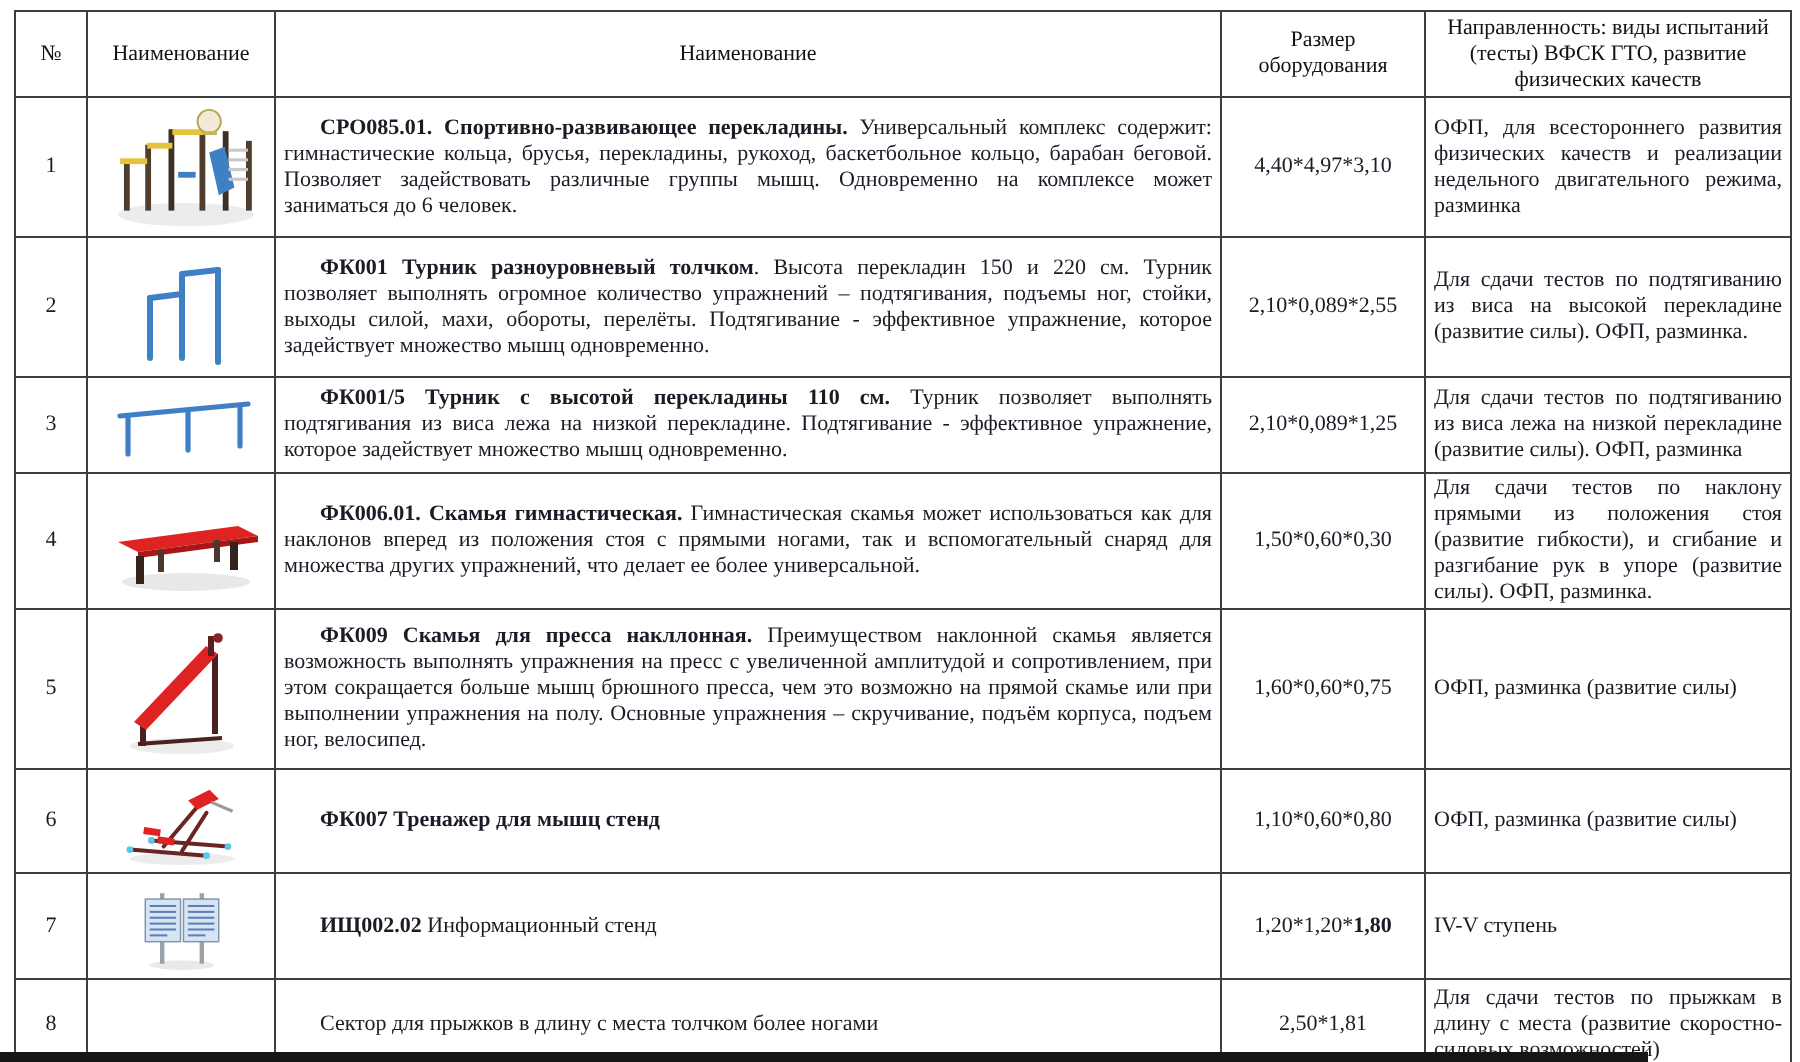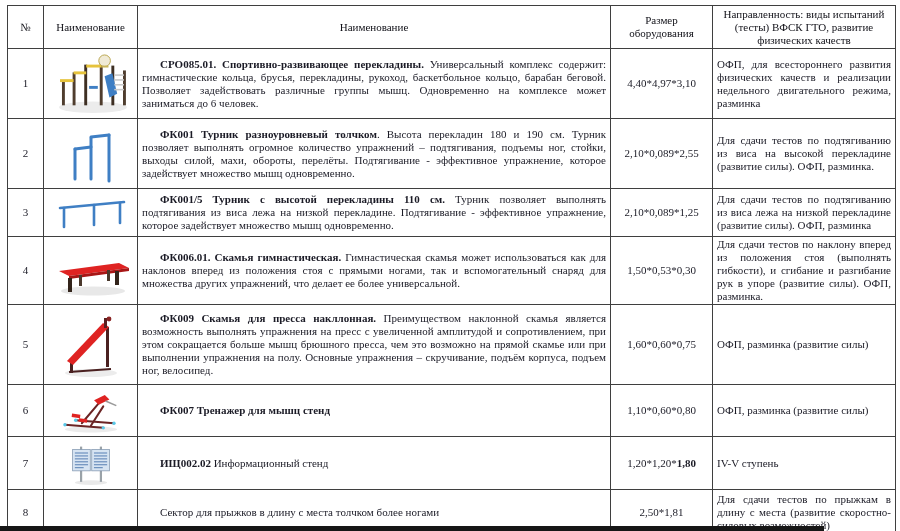--- a/index.html
+++ b/index.html
@@ -82,21 +82,21 @@
             <g stroke="#3f7fc4" stroke-width="3" stroke-linecap="round" fill="none">
               <line x1="14" y1="26" x2="14" y2="56"></line>
               <line x1="30" y1="15" x2="30" y2="56"></line>
               <line x1="48" y1="12" x2="48" y2="58"></line>
               <line x1="14" y1="26" x2="30" y2="24"></line>
               <line x1="30" y1="14" x2="48" y2="12"></line>
             </g>
           </svg>
         </td>
         <td class="name">
-            <span class="ind"><span class="b">ФК001 Турник разноуровневый толчком</span><span>. Высота перекладин 180 и 190 см. Турник позволяет выполнять огромное количество упражнений – подтягивания, подъемы ног, стойки, выходы силой, махи, обороты, перелёты. Подтягивание - эффективное упражнение, которое задействует множество мышц одновременно.</span></span>
+            <span class="ind"><span class="b">ФК001 Турник разноуровневый толчком</span><span>. Высота перекладин 150 и 220 см. Турник позволяет выполнять огромное количество упражнений – подтягивания, подъемы ног, стойки, выходы силой, махи, обороты, перелёты. Подтягивание - эффективное упражнение, которое задействует множество мышц одновременно.</span></span>
           </td>
         <td class="size"><span>2,10*0,089*2,55</span><span class="b"></span></td>
         <td class="dir">Для сдачи тестов по подтягиванию из виса на высокой перекладине (развитие силы). ОФП, разминка.</td>
       </tr>
 
       <tr style="height:48px;">
         <td class="num">3</td>
         <td class="img">
           <svg width="80" height="40" viewBox="0 0 78 40">
             <g stroke="#3f7fc4" stroke-width="2.6" stroke-linecap="round" fill="none">
@@ -123,22 +123,22 @@
             <polygon points="20,32 80,24 80,27 20,35" fill="#a81616"></polygon>
             <rect x="19" y="34" width="4" height="14" fill="#33241b"></rect>
             <rect x="66" y="27" width="4" height="14" fill="#33241b"></rect>
             <rect x="30" y="31" width="3" height="11" fill="#4a382c"></rect>
             <rect x="58" y="26" width="3" height="11" fill="#4a382c"></rect>
           </svg>
         </td>
         <td class="name">
             <span class="ind"><span class="b">ФК006.01. Скамья гимнастическая.</span><span> Гимнастическая скамья может использоваться как для наклонов вперед из положения стоя с прямыми ногами, так и вспомогательный снаряд для множества других упражнений, что делает ее более универсальной.</span></span>
           </td>
-        <td class="size"><span>1,50*0,53*0,30</span><span class="b"></span></td>
-        <td class="dir">Для сдачи тестов по наклону вперед из положения стоя (выполнять гибкости), и сгибание и разгибание рук в упоре (развитие силы). ОФП, разминка.</td>
+        <td class="size"><span>1,50*0,60*0,30</span><span class="b"></span></td>
+        <td class="dir">Для сдачи тестов по наклону прямыми из положения стоя (развитие гибкости), и сгибание и разгибание рук в упоре (развитие силы). ОФП, разминка.</td>
       </tr>
 
       <tr style="height:80px;">
         <td class="num">5</td>
         <td class="img">
           <svg width="66" height="72" viewBox="0 0 64 72">
             <ellipse cx="32" cy="64" rx="26" ry="4" fill="#ececec"></ellipse>
             <rect x="47" y="18" width="3" height="40" fill="#4a2020"></rect>
             <rect x="11" y="52" width="3" height="12" fill="#4a2020"></rect>
             <line x1="10" y1="63" x2="52" y2="60" stroke="#4a2020" stroke-width="2"></line>

